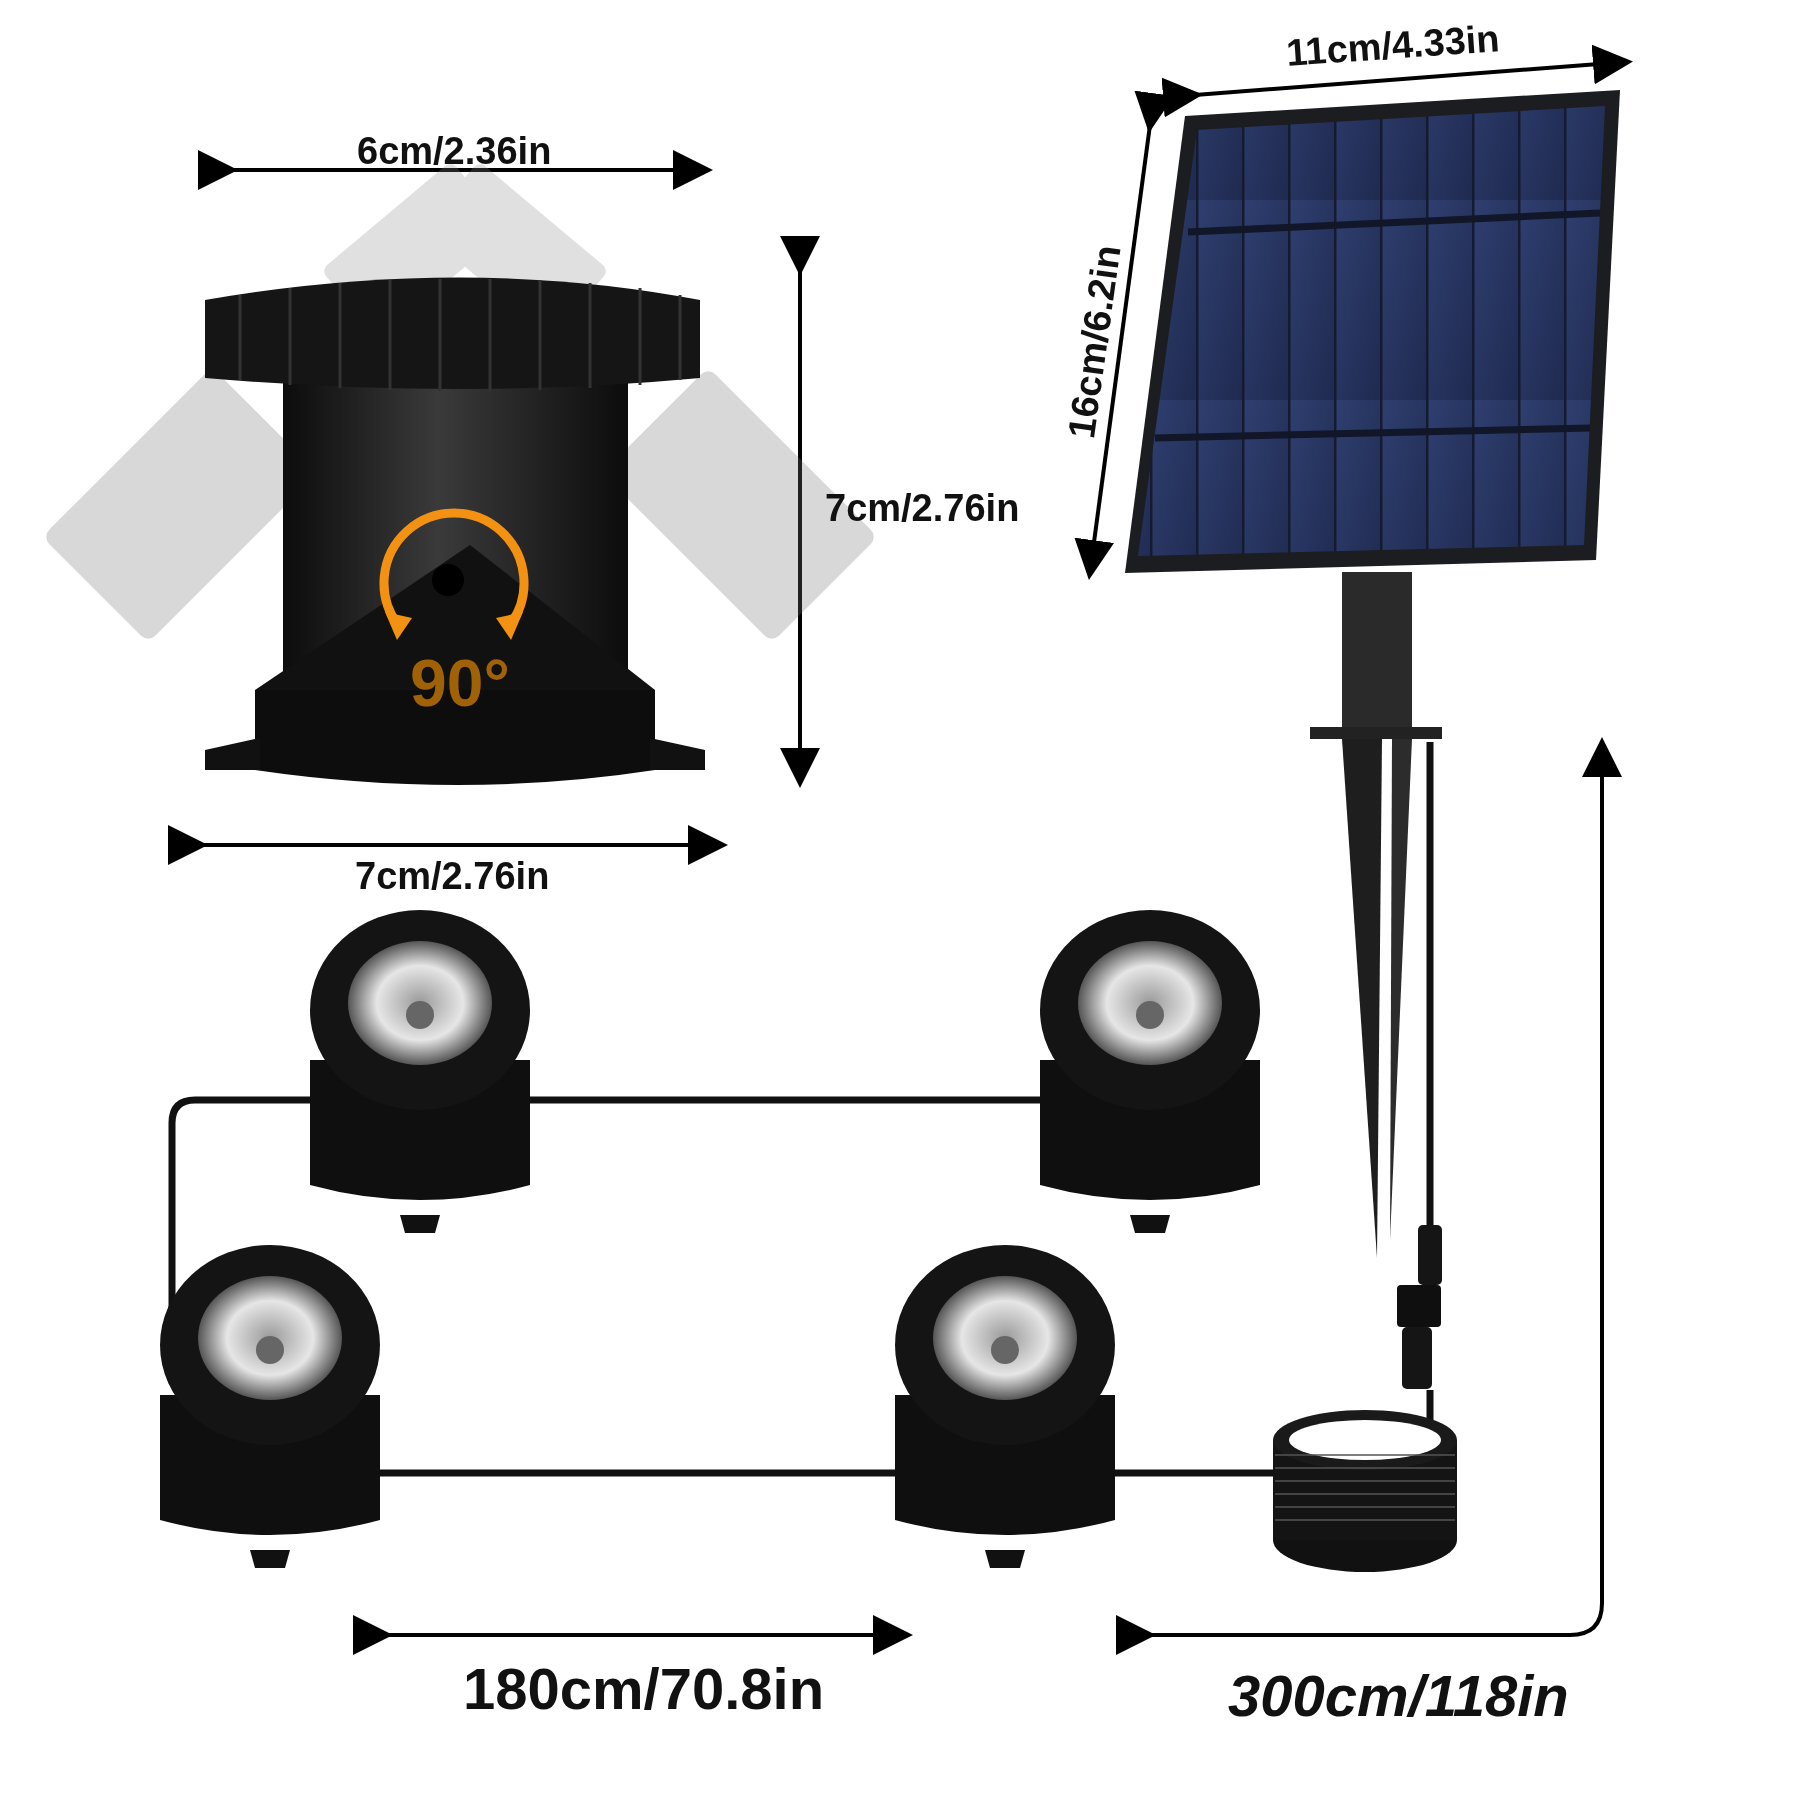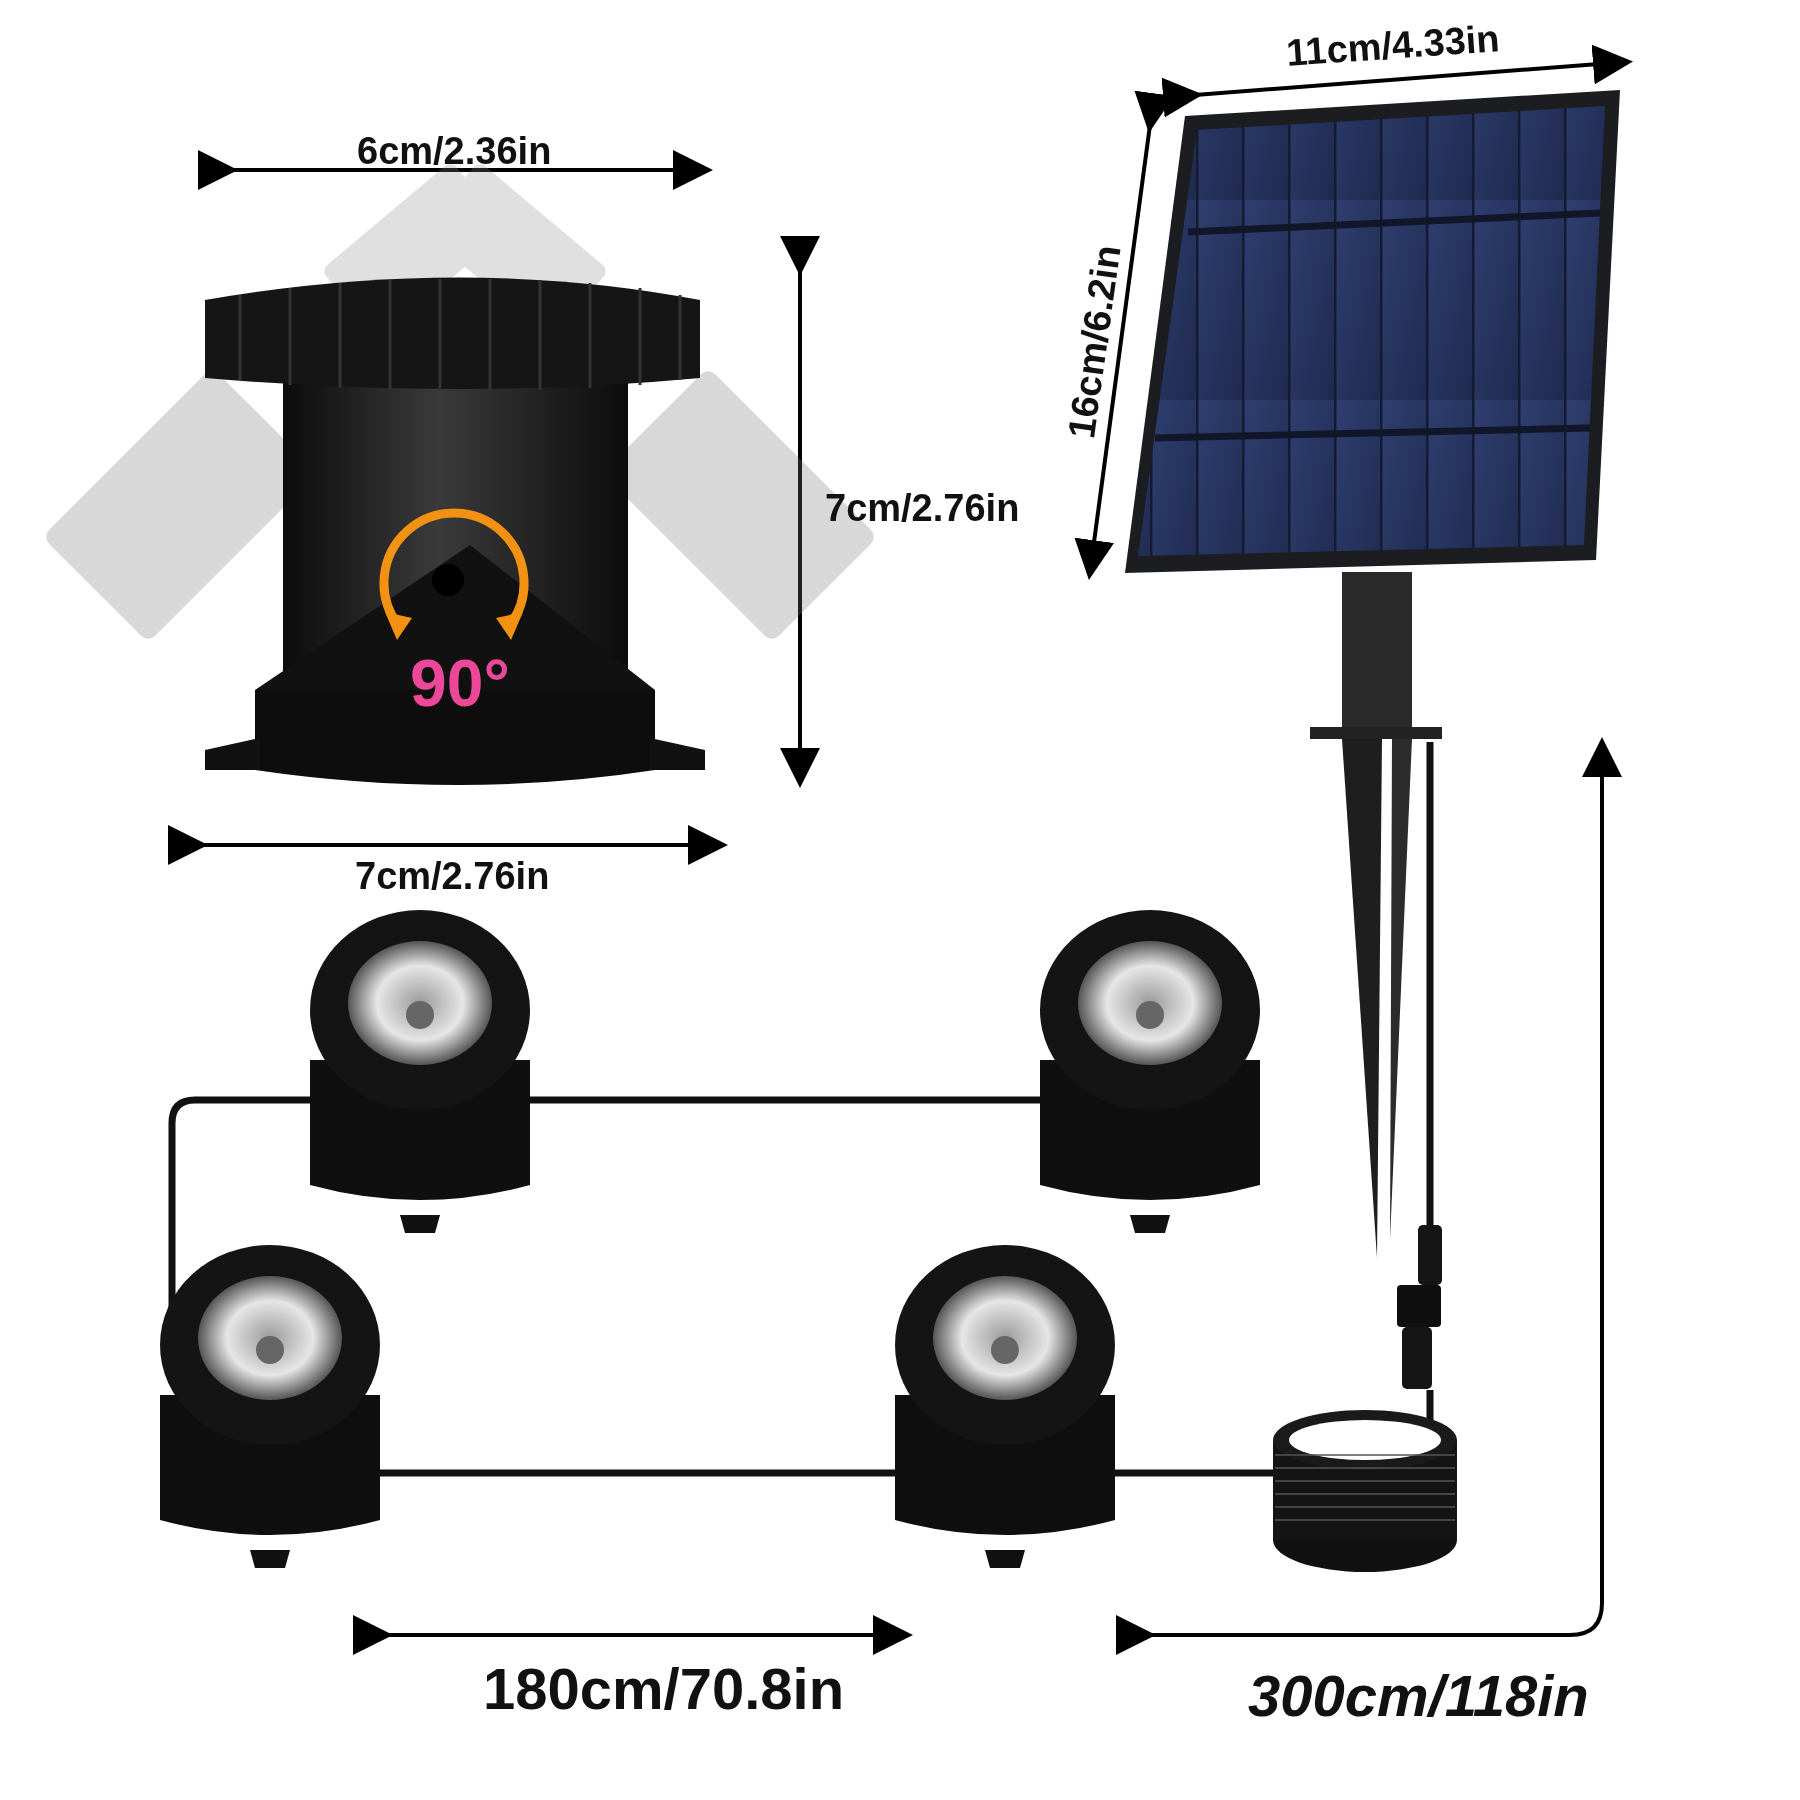--- a/index.html
+++ b/index.html
@@ -2,22 +2,22 @@
 <html><head>
 <meta charset="utf-8">
 <style>
   html, body { margin:0; padding:0; background:#ffffff; }
   body { width:1800px; height:1800px; position:relative; overflow:hidden;
          font-family:"Liberation Sans", sans-serif; }
   .stage { position:absolute; left:0; top:0; width:1800px; height:1800px; }
   .lbl { position:absolute; font-weight:bold; color:#111; white-space:nowrap;
          font-family:"Liberation Sans", sans-serif; }
   .lbl-md { font-size:38px; }
-  .lbl-lg { font-size:58px;margin-left:20px; }
-  .deg { position:absolute; font-weight:bold; color:#ec4899; font-size:66px;
+  .lbl-lg { font-size:58px; }
+  .deg { position:absolute; font-weight:bold; color:#a16207; font-size:66px;
          font-family:"Liberation Sans", sans-serif; }
   svg { position:absolute; left:0; top:0; }
 </style>
 </head>
 <body>
 
 <div class="stage">
 
 <svg width="1800" height="1800" viewBox="0 0 1800 1800">
   <defs>

